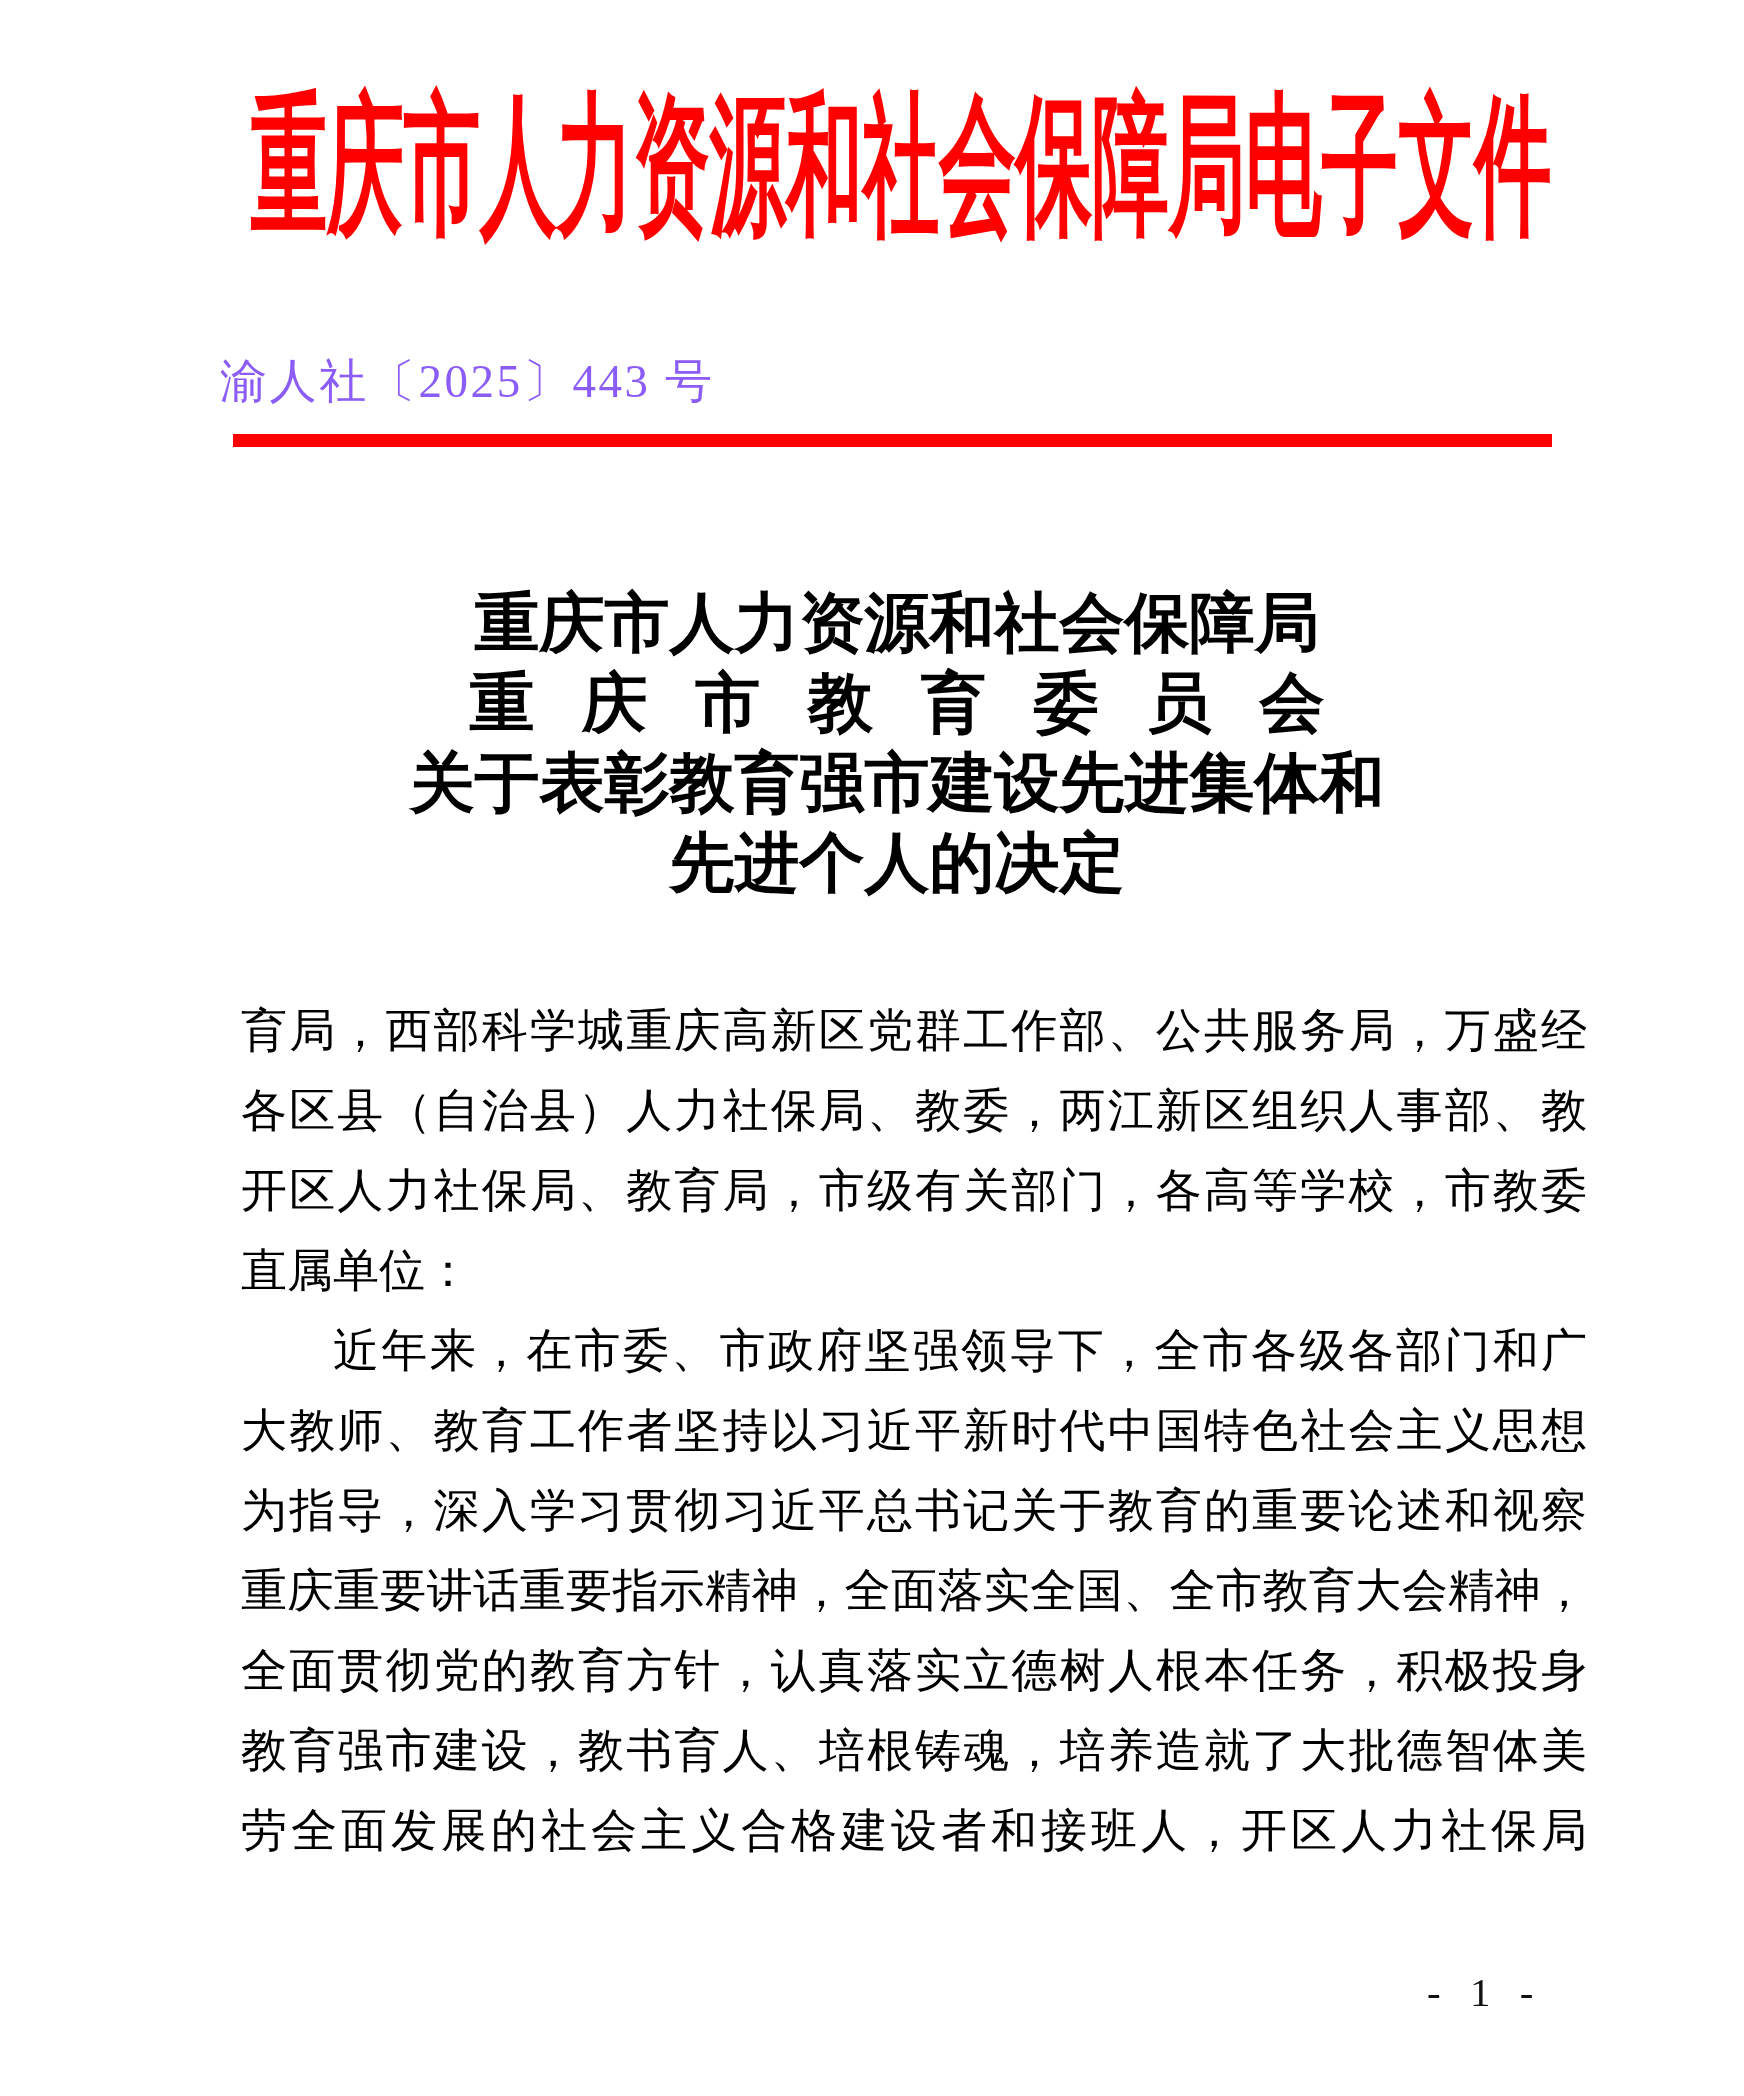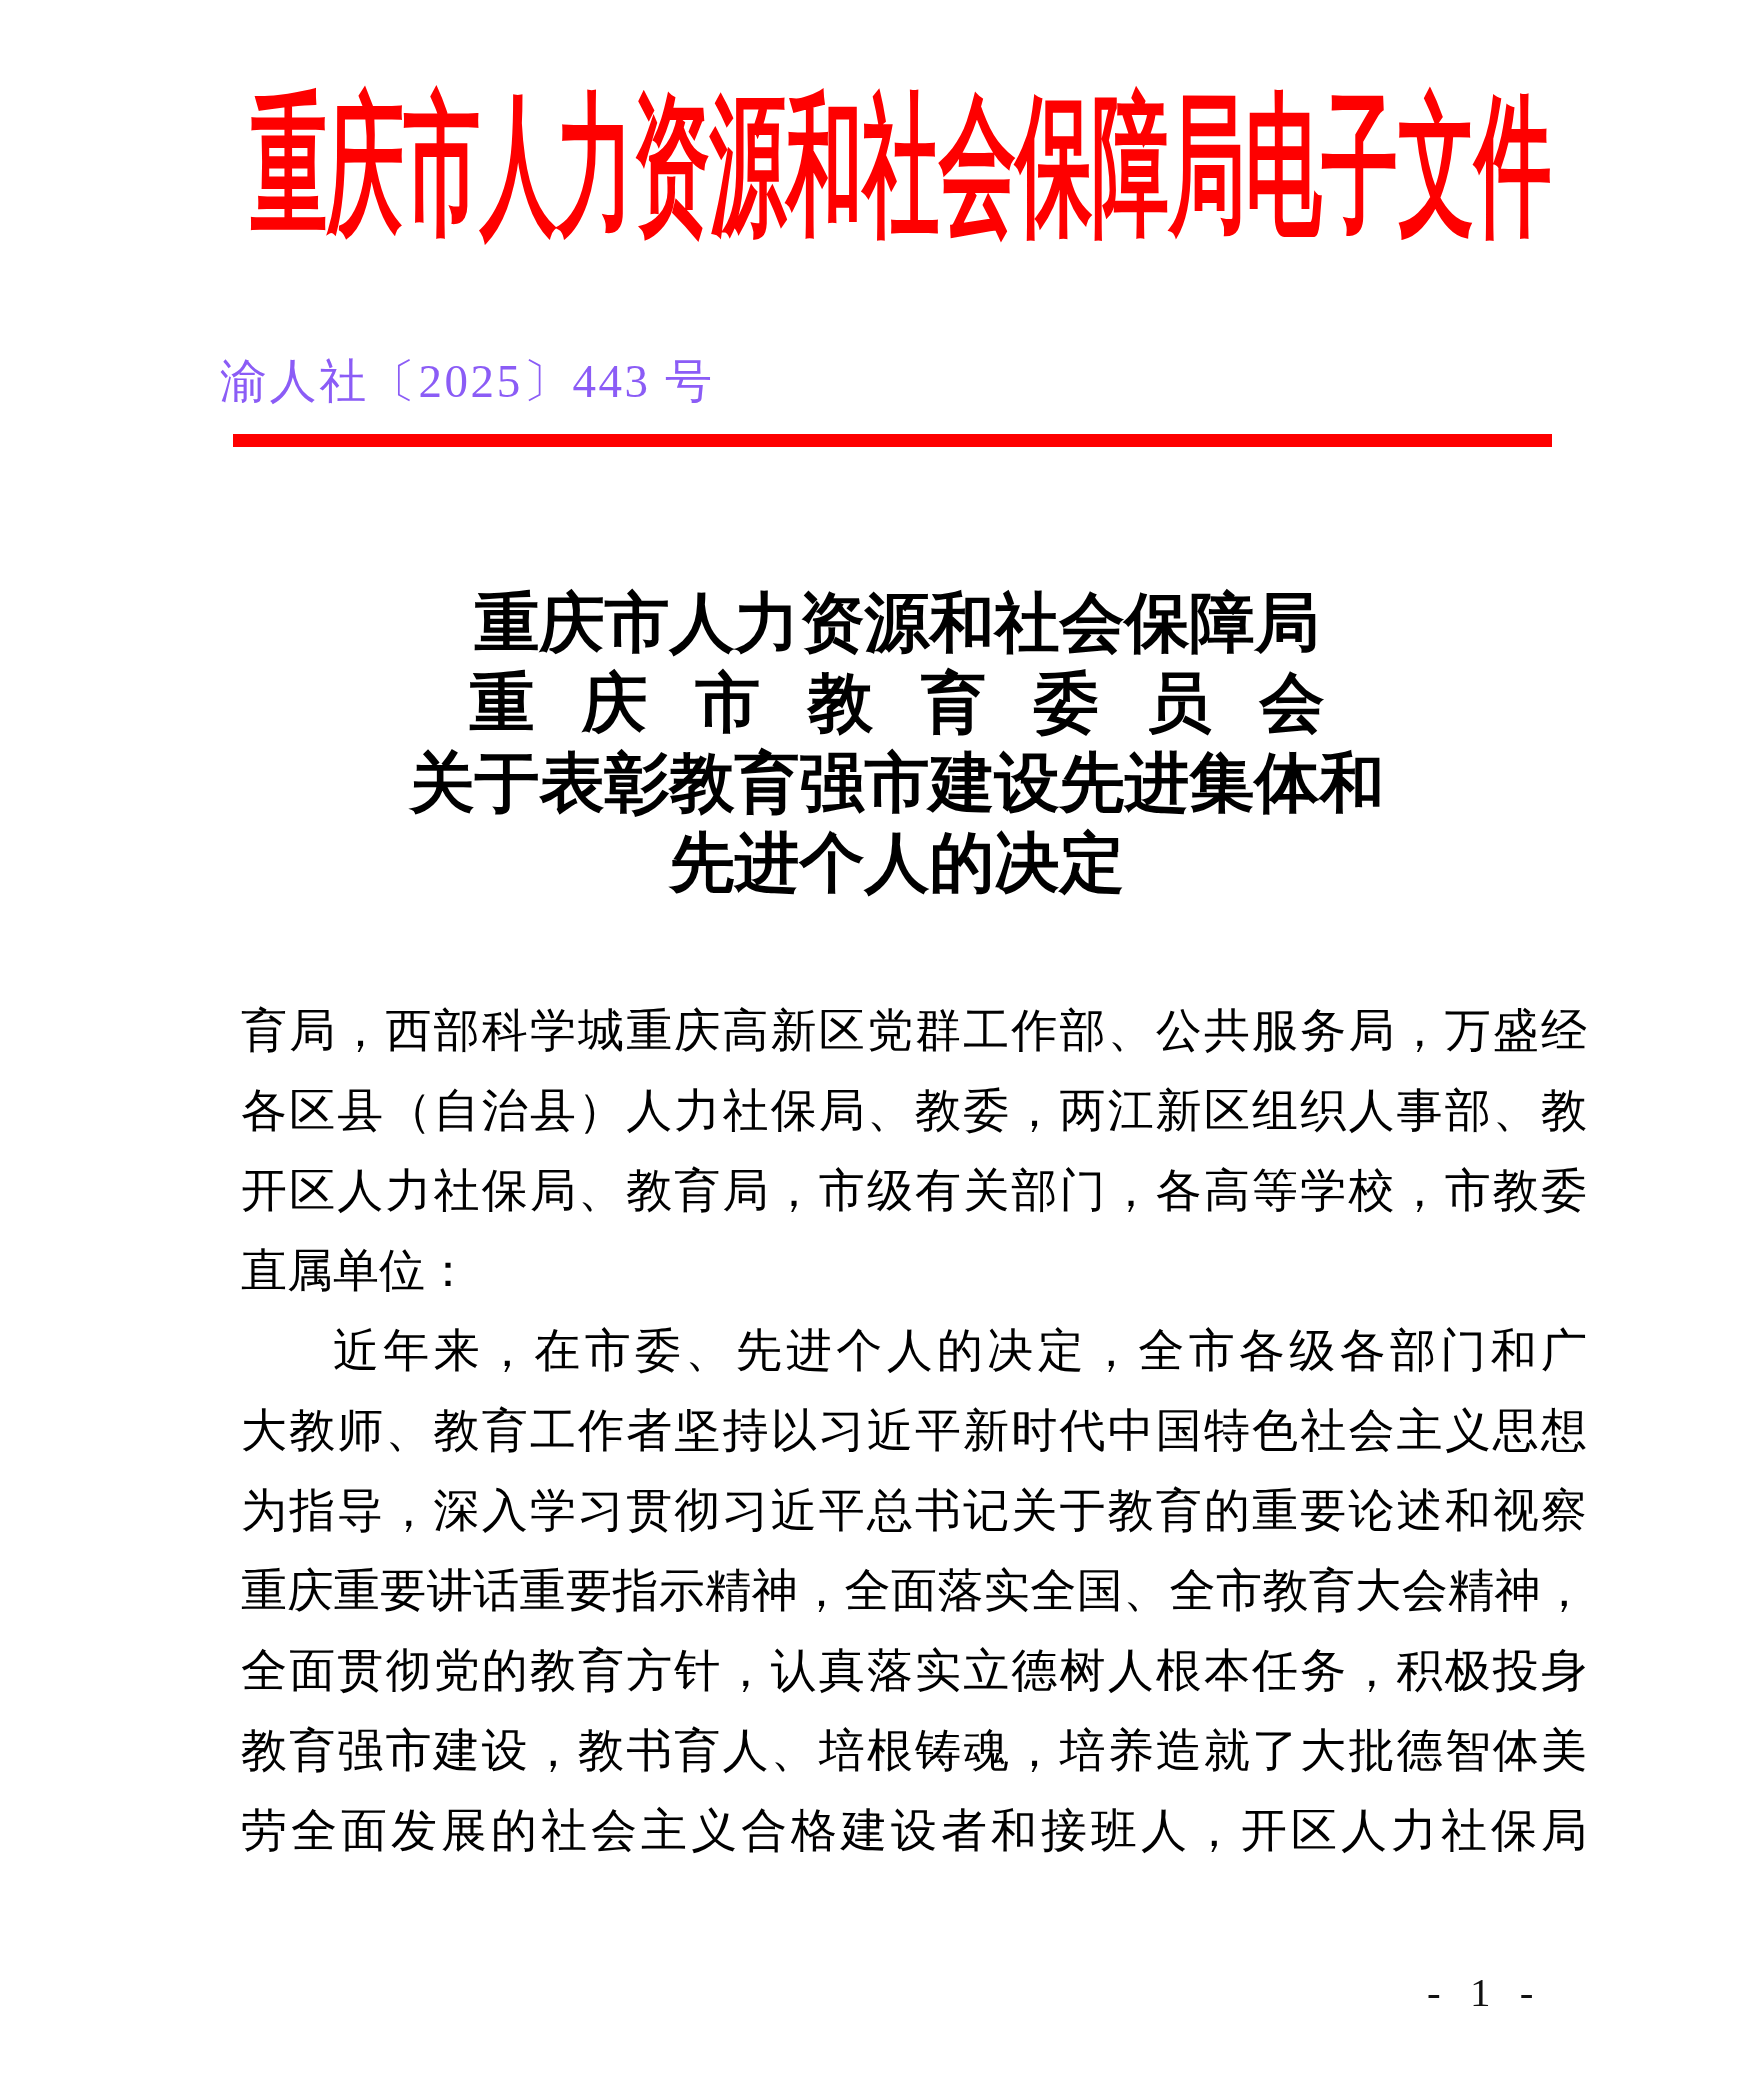--- a/index.html
+++ b/index.html
@@ -144,21 +144,21 @@
         </div>
       <div class="title-line">关于表彰教育强市建设先进集体和</div>
       <div class="title-line">先进个人的决定</div>
     </div>
 
     <div class="body-block">
       <div class="body-line">育局，西部科学城重庆高新区党群工作部、公共服务局，万盛经</div>
       <div class="body-line">各区县（自治县）人力社保局、教委，两江新区组织人事部、教</div>
       <div class="body-line">开区人力社保局、教育局，市级有关部门，各高等学校，市教委</div>
       <div class="body-line flush-left">直属单位：</div>
-      <div class="body-line indent">近年来，在市委、先进个人的决定，全市各级各部门和广</div>
+      <div class="body-line indent">近年来，在市委、市政府坚强领导下，全市各级各部门和广</div>
       <div class="body-line">大教师、教育工作者坚持以习近平新时代中国特色社会主义思想</div>
       <div class="body-line">为指导，深入学习贯彻习近平总书记关于教育的重要论述和视察</div>
       <div class="body-line">重庆重要讲话重要指示精神，全面落实全国、全市教育大会精神，</div>
       <div class="body-line">全面贯彻党的教育方针，认真落实立德树人根本任务，积极投身</div>
       <div class="body-line">教育强市建设，教书育人、培根铸魂，培养造就了大批德智体美</div>
       <div class="body-line">劳全面发展的社会主义合格建设者和接班人，开区人力社保局</div>
     </div>
 
     <div class="page-number">- 1 -</div>
 

